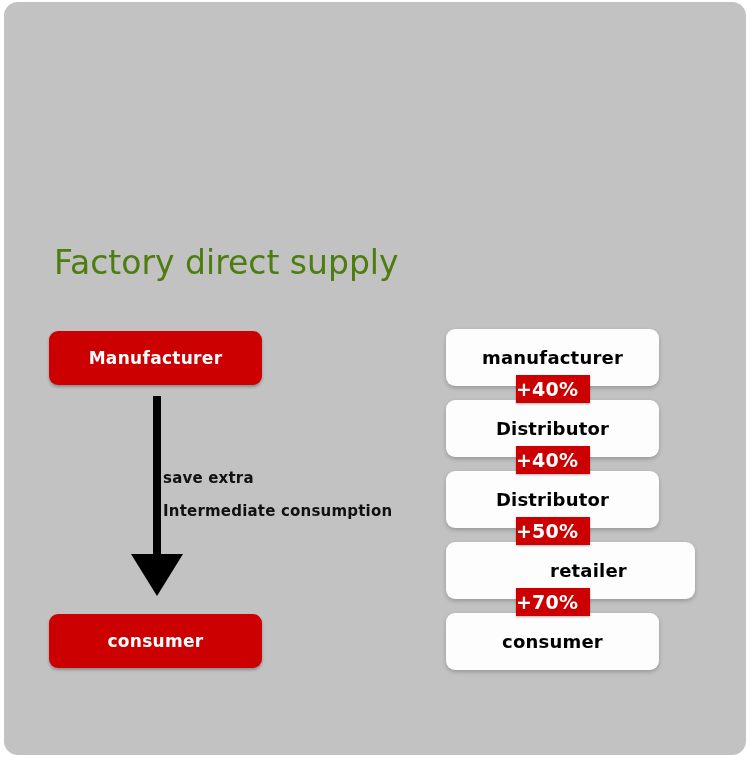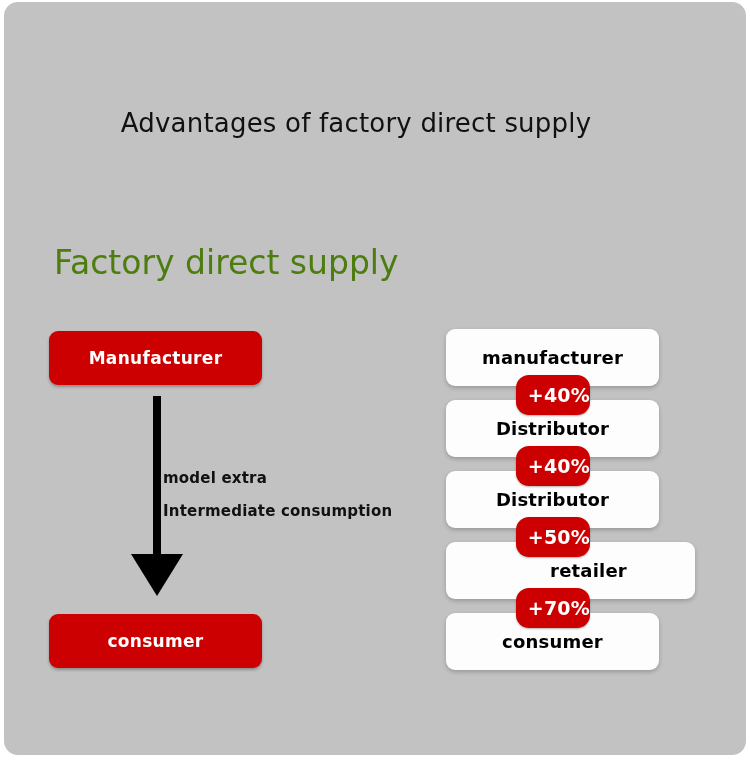--- a/index.html
+++ b/index.html
@@ -131,59 +131,57 @@
     color: #000000;
     font-size: 18px;
     font-weight: bold;
     letter-spacing: 0.2px;
     white-space: nowrap;
   }
   .markup-badge {
     position: absolute;
     left: 70px;
     width: 74px;
-    height: 40px;
+    height: 28px;
     background: #cc0000;
     display: flex;
     align-items: center;
-    justify-content: flex-end;
+    justify-content: flex-start;
     z-index: 5;
     box-shadow: 0 1px 2px rgba(0,0,0,0.30);
-    border-radius: 13px;
   }
   .markup-badge .lbl {
     color: #ffffff;
     font-size: 19px;
     font-weight: bold;
     letter-spacing: 0.2px;
     white-space: nowrap;
   }
 </style>
 </head>
 <body>
 
 <div id="canvas">
 
   <div class="slide-bg"></div>
 
-  <div class="slide-title">Advantages of factory direct supply</div>
 
   <div class="col-header left">Factory direct supply</div>
 
   <div class="red-box manufacturer">
     <span class="lbl">Manufacturer</span>
   </div>
 
   <svg class="arrow" viewBox="0 0 64 200">
     <rect x="28" y="0" width="8" height="163" fill="#000000"></rect>
     <polygon points="6,158 58,158 32,200" fill="#000000"></polygon>
   </svg>
 
   <div class="arrow-caption">
-    <div class="line">model extra</div>
+    <div class="line">save extra</div>
     <div class="line">Intermediate consumption</div>
   </div>
 
   <div class="red-box consumer">
     <span class="lbl">consumer</span>
   </div>
 
   <div class="chain">
 
     <div class="chain-box" style="top:0px;">

